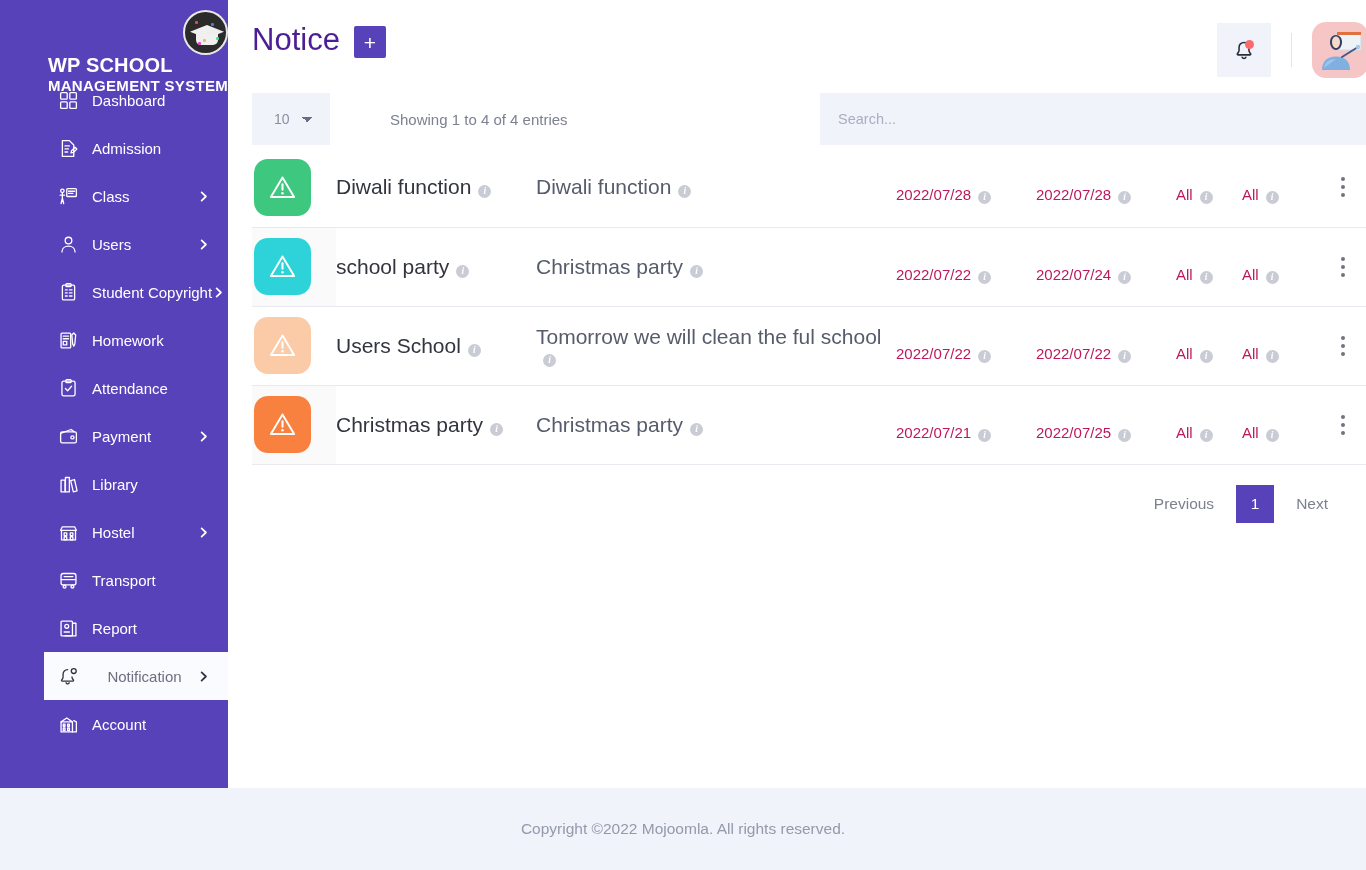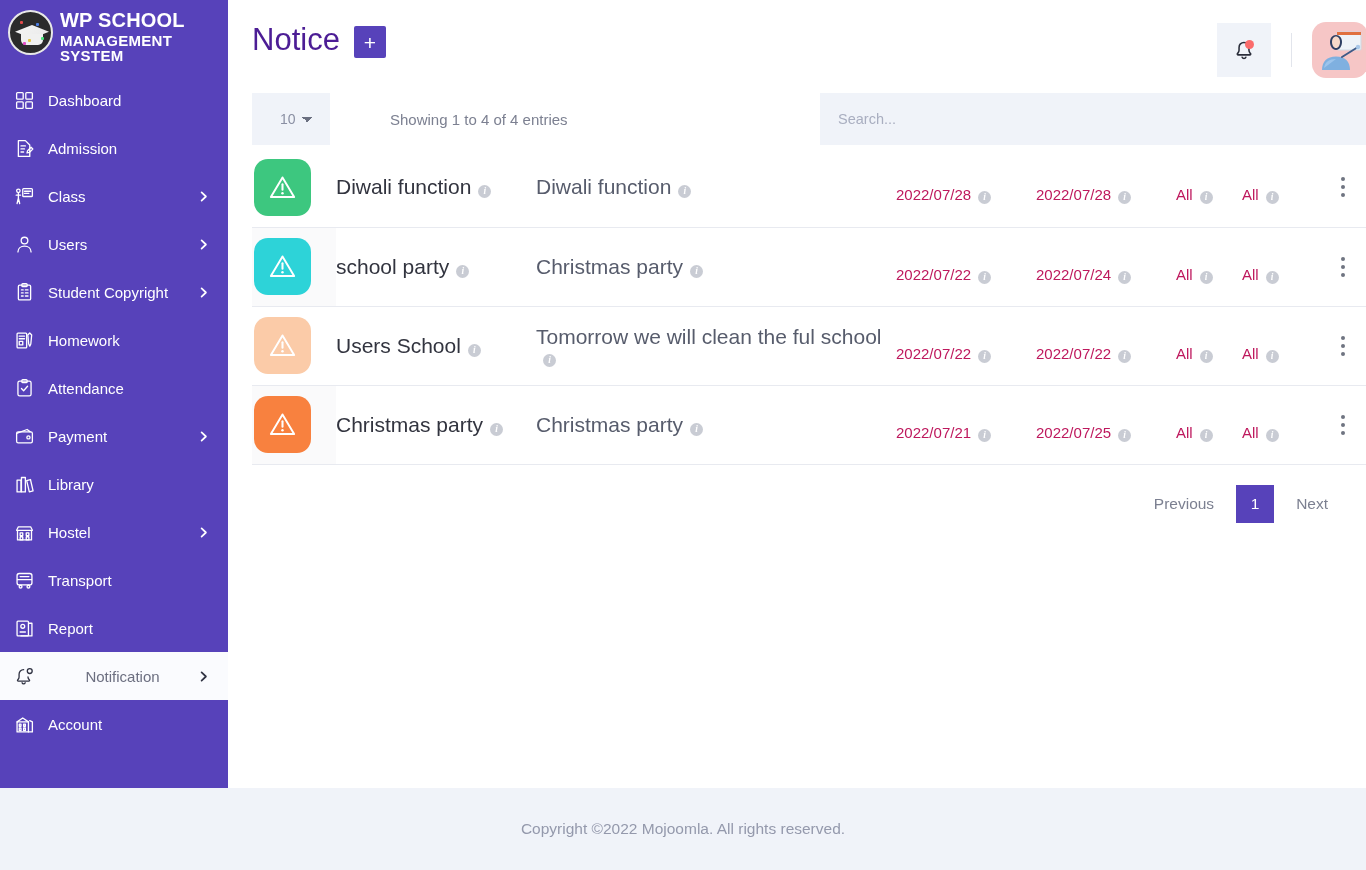--- a/index.html
+++ b/index.html
@@ -13,23 +13,24 @@
 
   
   .sidebar {
     width: 228px; height: 788px;
     background: #5742BA;
     flex: 0 0 228px;
     position: relative;
     overflow: hidden;
   }
   .logo-row {
-    display: flex; align-items: flex-start;
+    display: flex; align-items: flex-end;
     padding: 10px 0 0 8px;
     height: 62px;
+    flex-direction: column;
   }
   .logo-mark {
     width: 45px; height: 45px; border-radius: 50%;
     background: #2b2b2b;
     border: 2px solid #e8e8e8;
     position: relative; flex: 0 0 45px;
     overflow: hidden;
   }
   .logo-mark .cap {
     position: absolute; left: 5px; top: 13px;
@@ -48,21 +49,21 @@
   .logo-text { margin-left: 7px; line-height: 1; }
   .logo-title {
     color: #ffffff; font-size: 20px; font-weight: bold;
     letter-spacing: .2px;
   }
   .logo-sub {
     color: #ffffff; font-size: 15px; font-weight: bold;
     letter-spacing: .3px; margin-top: 3px;
   }
 
-  .nav { margin-top: 14px; }
+  .nav { margin-top: 14px; padding-left: 44px; }
   .nav-item {
     display: flex; align-items: center;
     height: 48px; padding: 0 18px 0 14px;
     color: #ffffff; font-size: 15px;
     cursor: pointer; position: relative;
   }
   .nav-item .nav-ico {
     width: 26px; flex: 0 0 26px; display: flex;
     align-items: center; justify-content: flex-start;
     color: #ffffff;
@@ -112,21 +113,21 @@
     position: relative; overflow: hidden; cursor: pointer;
   }
 
   
   .toolbar {
     display: flex; align-items: center;
     padding: 0 26px 0 24px; height: 58px;
   }
   .len-select {
     width: 78px; height: 52px; background: #F0F3F9; border: 0;
-    color: #8a8fa3; font-size: 14px; padding-left: 28px;
+    color: #8a8fa3; font-size: 14px; padding-left: 22px;
     font-family: "Liberation Sans", sans-serif;
     -webkit-appearance: none; appearance: none; cursor: pointer;
     background-image:
       linear-gradient(45deg, transparent 50%, #6a6f80 50%),
       linear-gradient(135deg, #6a6f80 50%, transparent 50%);
     background-position: calc(100% - 23px) 24px, calc(100% - 18px) 24px;
     background-size: 5px 5px, 5px 5px;
     background-repeat: no-repeat;
   }
   .showing {

